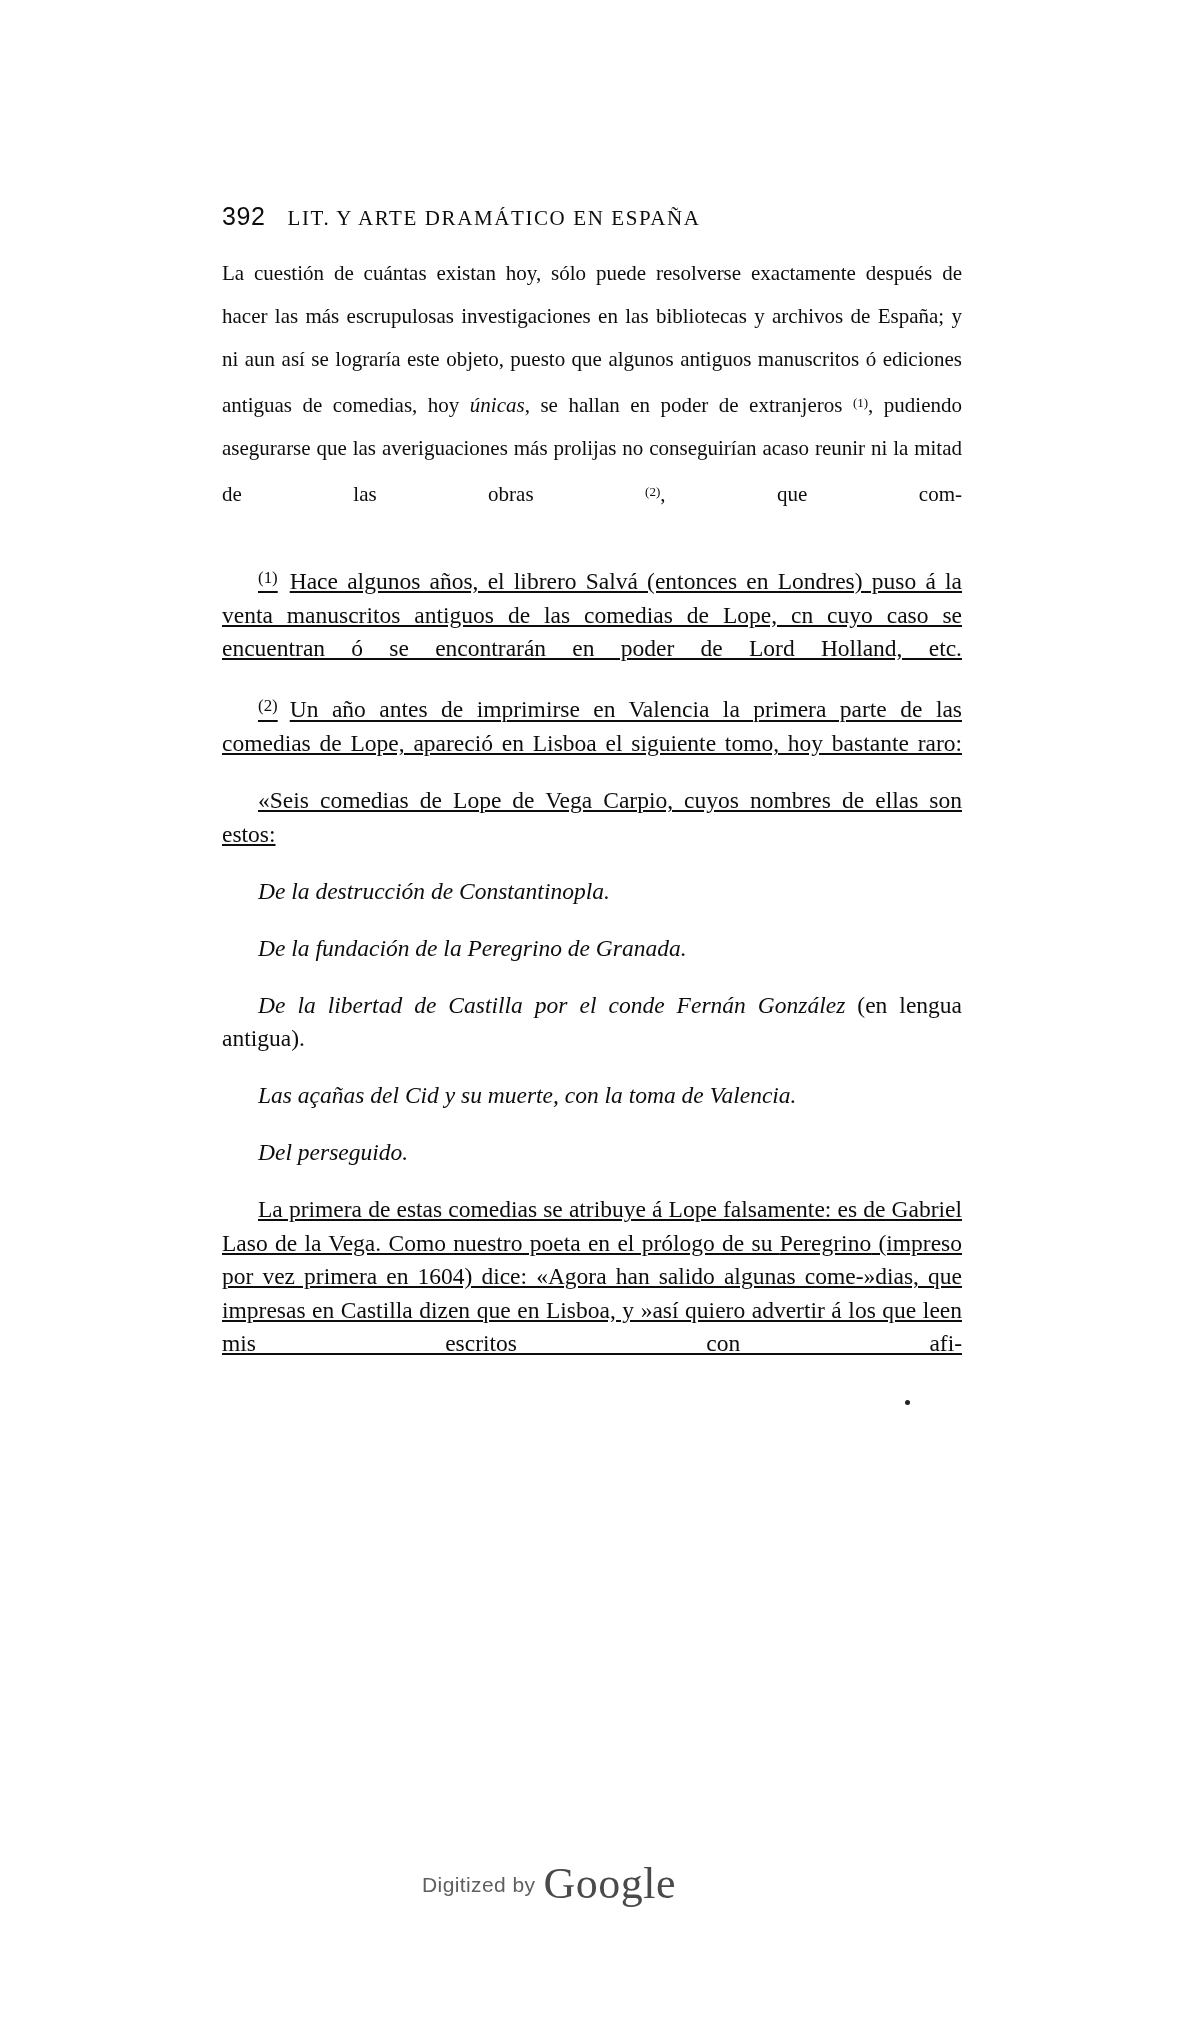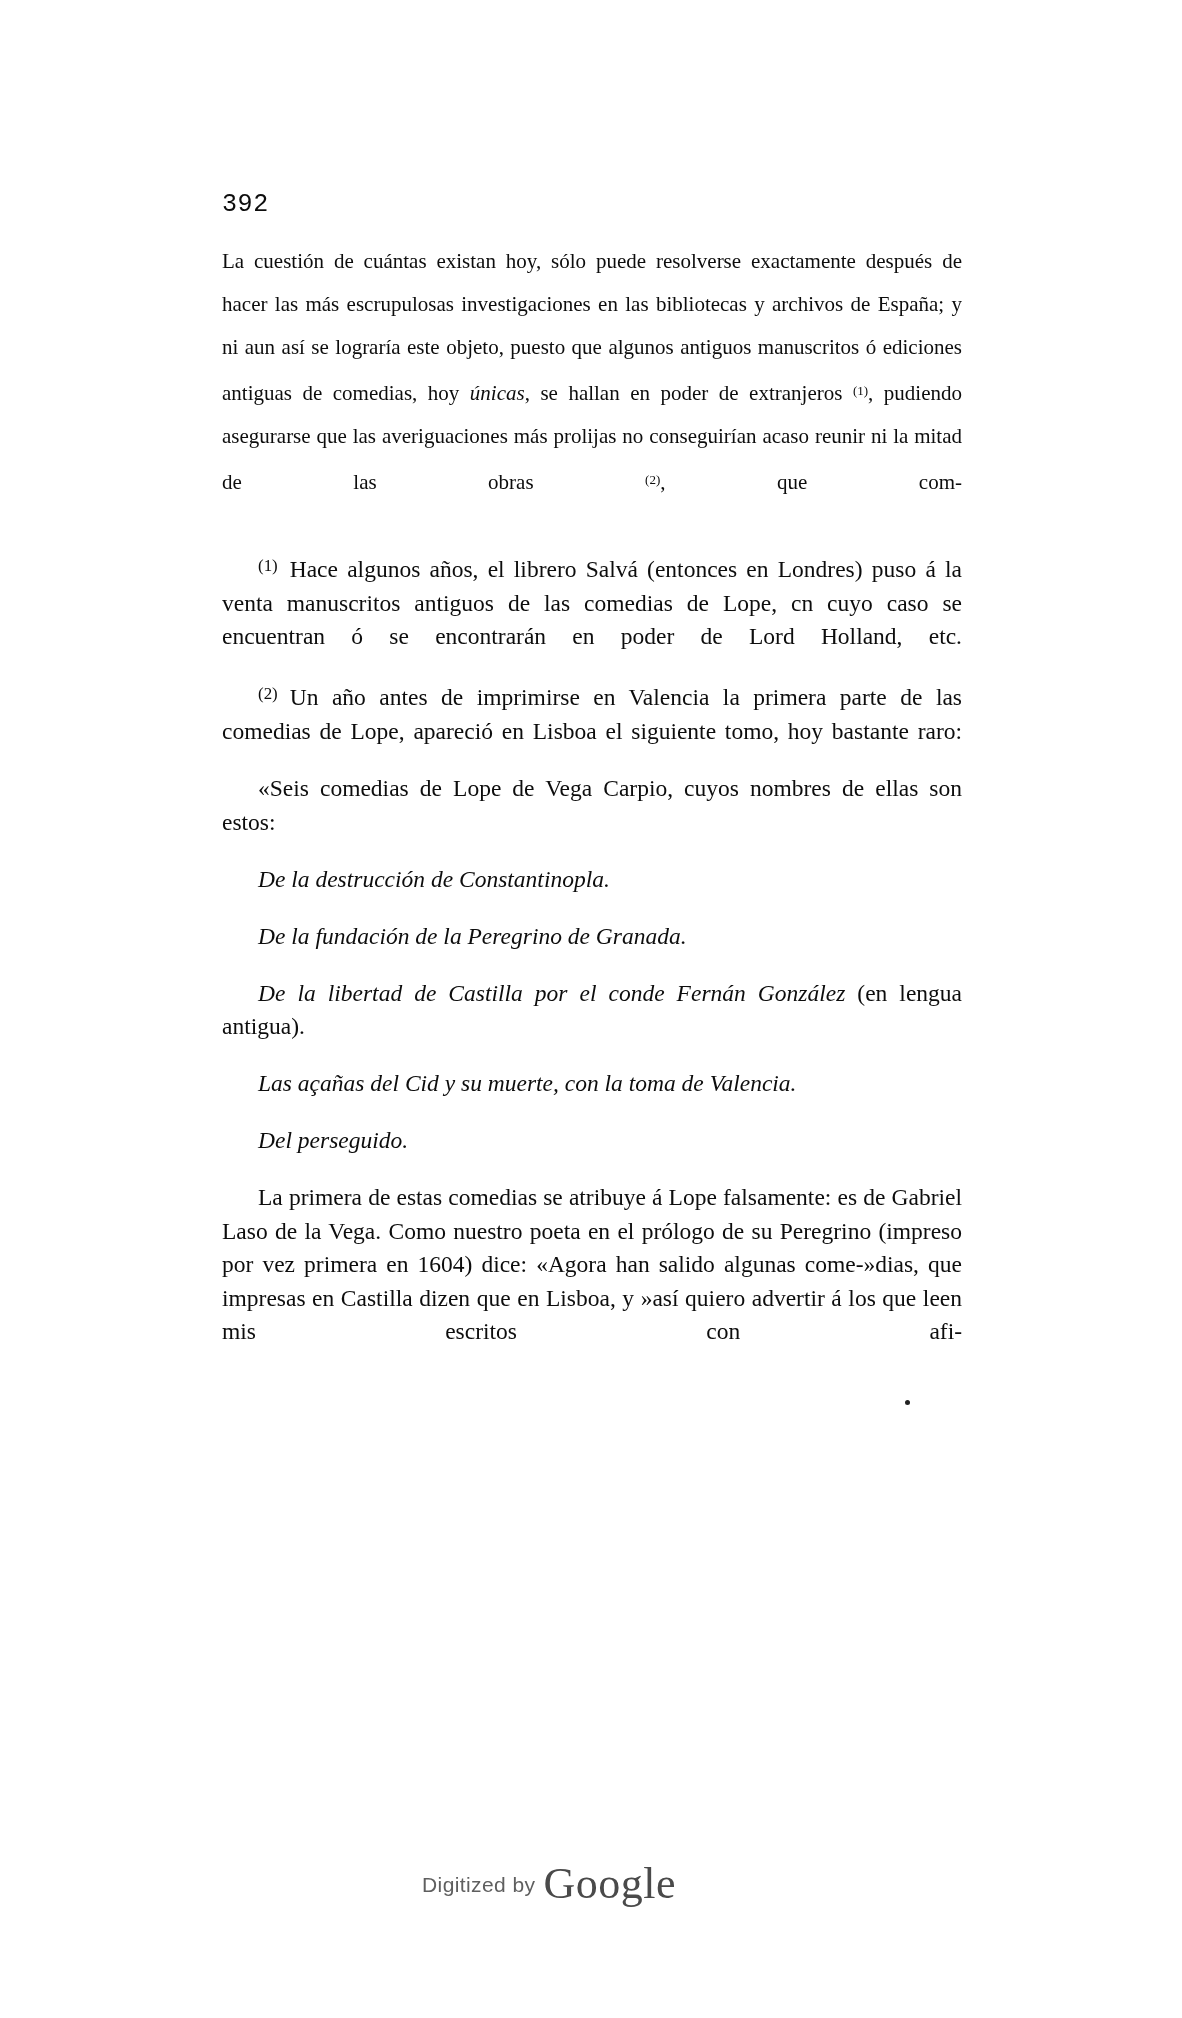--- a/index.html
+++ b/index.html
@@ -33,21 +33,22 @@
   .running-head {
     display: flex;
     align-items: baseline;
     gap: 22px;
     font-variant: small-caps;
     letter-spacing: 0.6px;
     margin-bottom: 18px;
   }
   .folio {
     font-size: 25px;
-    font-family: Liberation Mono, monospace;
+    font-family: Liberation Sans, sans-serif;
+    margin-top: 12px;
   }
   .head-title {
     font-size: 21px;
     letter-spacing: 1.6px;
   }
 
   
   .body-par {
     font-size: 21px;
     line-height: 43px;
@@ -66,20 +67,21 @@
   
   .notes {
     margin-top: 44px;
     font-size: 23.5px;
     line-height: 33.5px;
     text-align: justify;
     text-align-last: justify;
   }
   .note-par {
     text-indent: 36px;
+    text-decoration: underline;
   }
   .note-mark {
     font-size: 0.72em;
     vertical-align: 0.38em;
     margin-right: 12px;
   }
   .titlelist {
     font-style: italic;
     text-indent: 36px;
     text-align: left;
@@ -129,20 +131,21 @@
 </style>
 </head>
 <body>
 
 <div class="page">
 
   <div class="content">
 
     <div class="running-head">
       <span class="folio">392</span>
+      <span class="head-title">LIT. Y ARTE DRAMÁTICO EN ESPAÑA</span>
     </div>
 
     <p class="body-par">
       <span>La cuestión de cuántas existan hoy, sólo puede resolverse exactamente después de hacer las más escrupulosas investigaciones en las bibliotecas y archivos de España; y ni aun así se lograría este objeto, puesto que algunos antiguos manuscritos ó ediciones antiguas de comedias, hoy </span><span class="ital">únicas</span><span>, se hallan en poder de extranjeros </span><span class="sup">(1)</span><span>, pudiendo asegurarse que las averiguaciones más prolijas no conseguirían acaso reunir ni la mitad de las obras </span><span class="sup">(2)</span><span>, que com-</span>
     </p>
 
     <div class="notes">
 
       <p class="note-par">
         <span class="note-mark">(1)</span><span>Hace algunos años, el librero Salvá (entonces en Londres) puso á la venta manuscritos antiguos de las comedias de Lope, cn cuyo caso se encuentran ó se encontrarán en poder de Lord Holland, etc.</span>

